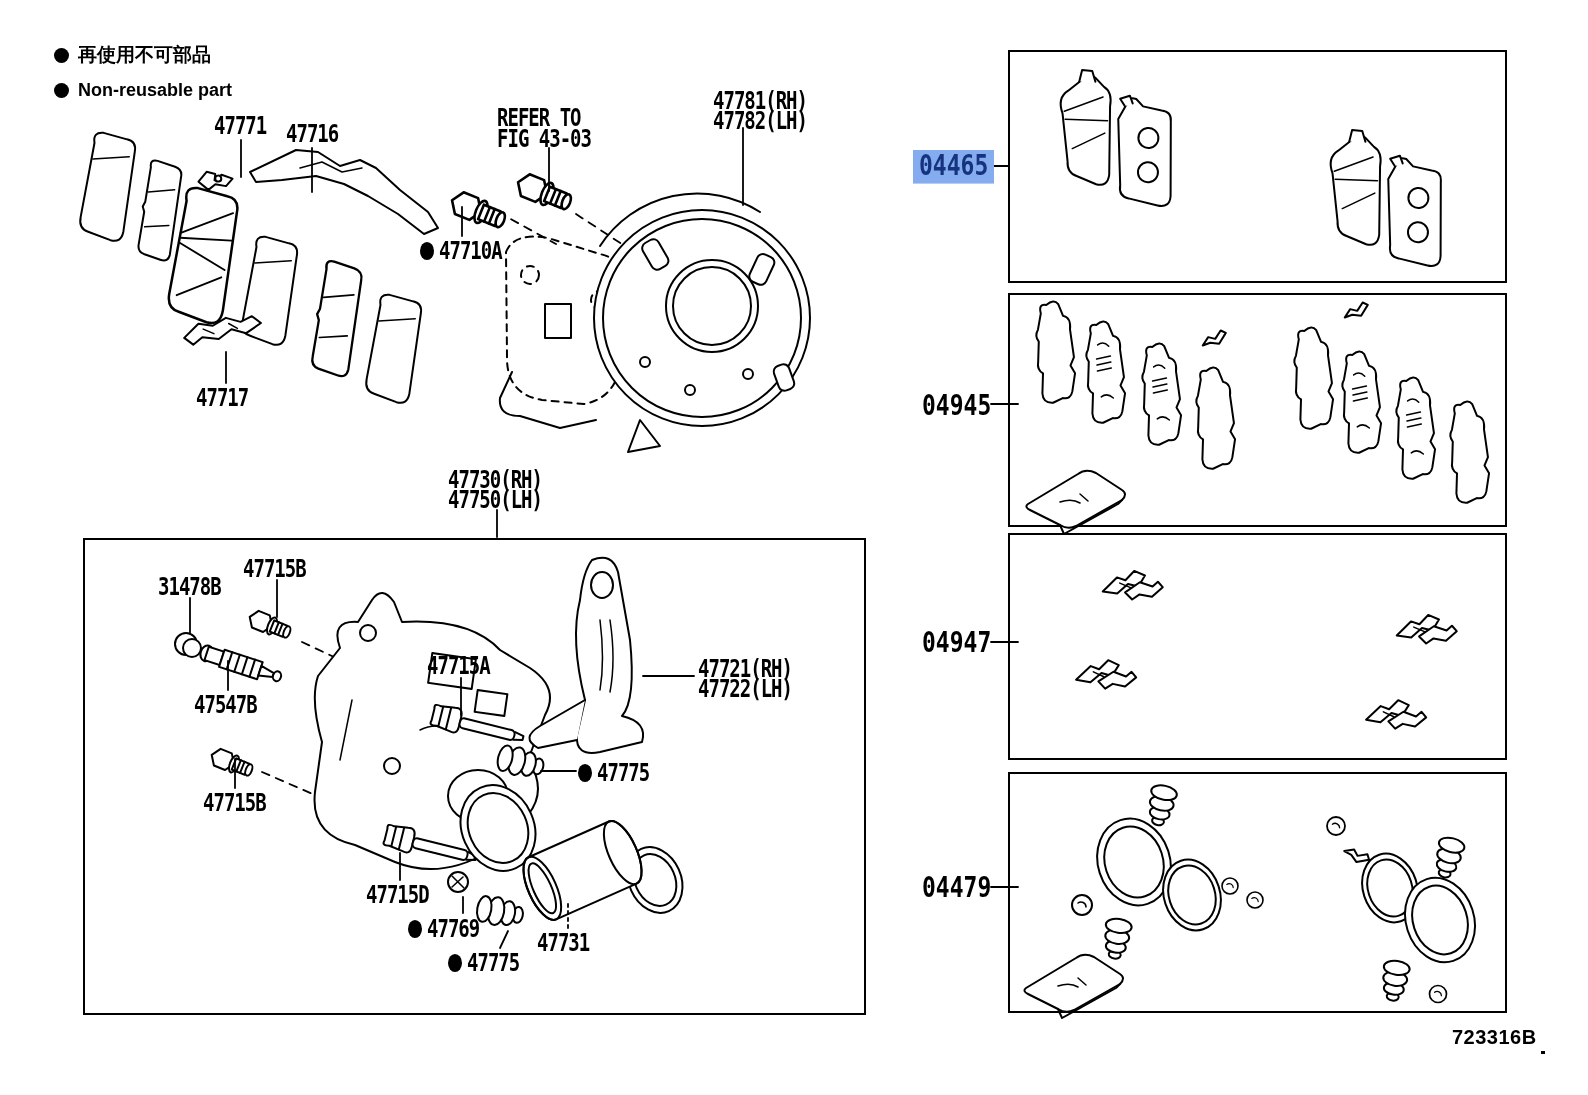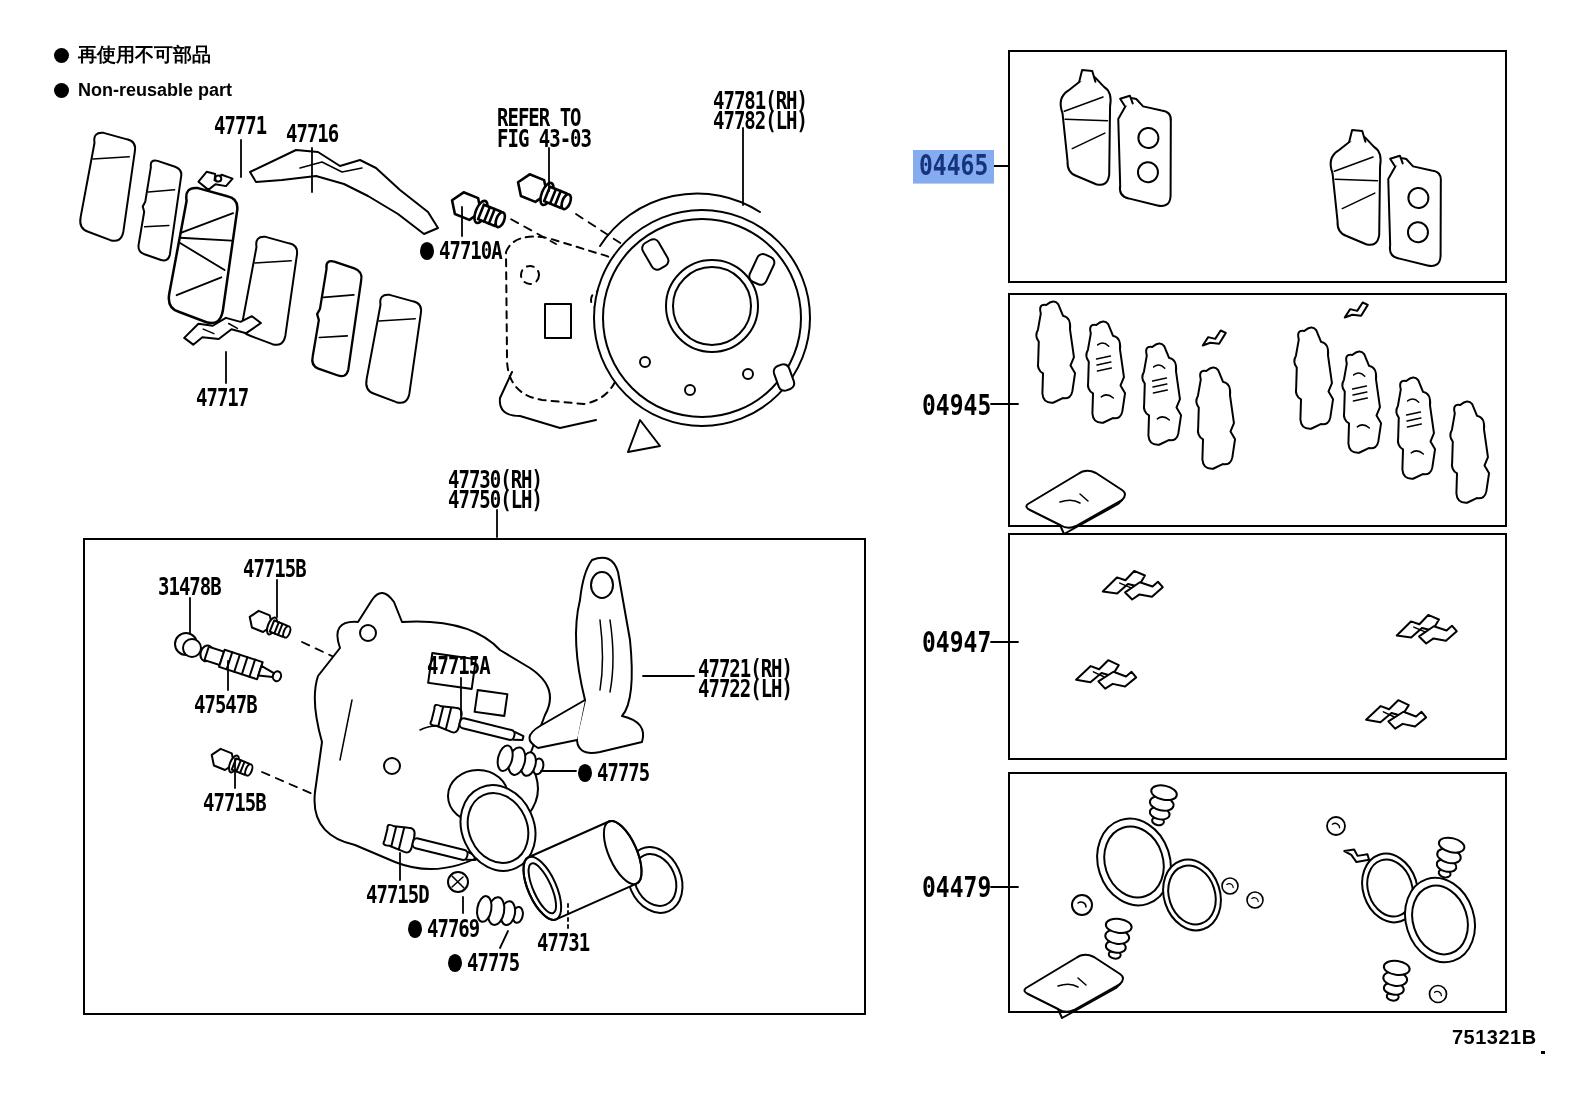--- a/index.html
+++ b/index.html
@@ -376,16 +376,16 @@
   <div class="lbl" style="left:366px;top:882px;">47715D</div>
   <div class="lbl" style="left:408px;top:916px;"><span class="dot"></span><span>47769</span></div>
   <div class="lbl" style="left:537px;top:930px;">47731</div>
   <div class="lbl" style="left:448px;top:950px;"><span class="dot"></span><span>47775</span></div>
 
   <div class="kit hl" style="left:913px;top:150px;">04465</div>
   <div class="kit" style="left:922px;top:392px;">04945</div>
   <div class="kit" style="left:922px;top:629px;">04947</div>
   <div class="kit" style="left:922px;top:874px;">04479</div>
 
-  <div class="footer" style="left:1452px;top:1026px;">751321B</div>
+  <div class="footer" style="left:1452px;top:1026px;">723316B</div>
   <div class="period" style="left:1541px;top:1051px;"></div>
 
 </div>
 
 </body></html>

